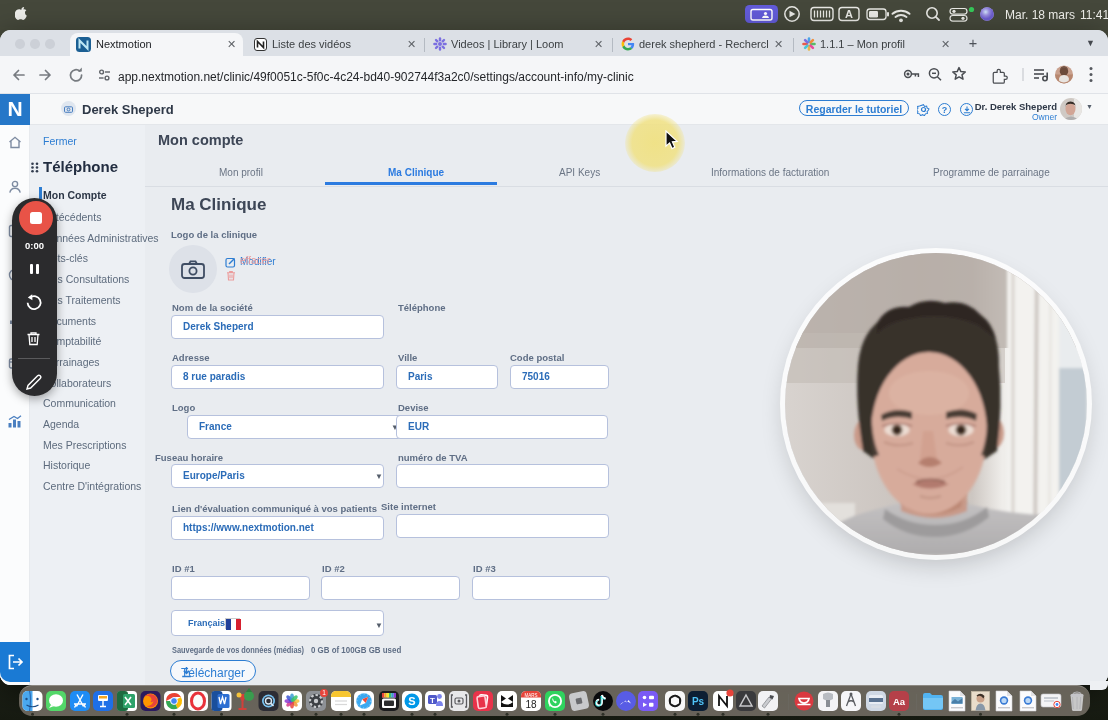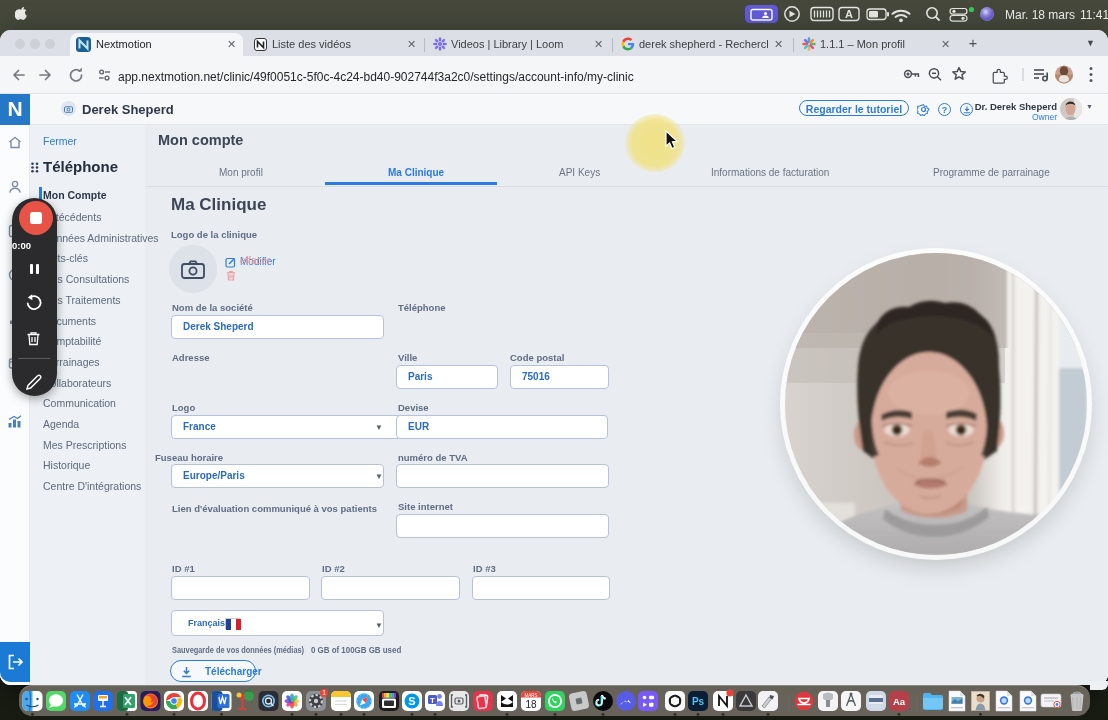--- a/index.html
+++ b/index.html
@@ -233,37 +233,39 @@
       <svg class="abs" style="left:81px;top:145px" width="10" height="11" viewBox="0 0 10 11">
           <path d="M1 2.8h8M3.7 2.8V1.6h2.6v1.2M2 2.8l.5 7.2h5L8 2.8M4 4.6v3.6M6 4.6v3.6" fill="none" stroke="#ec9b9b" stroke-width="1.1"></path>
         </svg>
       <div class="abs" style="left:95px;top:130px;font-size:10px;color:#ec9b9b">effacer</div>
 
       <div class="lbl" style="left:27px;top:177px">Nom de la société</div>
       <div class="inp" style="left:26px;top:190px;width:213px">Derek Sheperd</div>
       <div class="lbl" style="left:253px;top:177px">Téléphone</div>
 
       <div class="lbl" style="left:27px;top:227px">Adresse</div>
+      <div class="inp" style="left:26px;top:240px;width:213px">8 rue paradis</div>
       <div class="lbl" style="left:253px;top:227px">Ville</div>
       <div class="inp" style="left:251px;top:240px;width:102px">Paris</div>
       <div class="lbl" style="left:365px;top:227px">Code postal</div>
       <div class="inp" style="left:365px;top:240px;width:99px">75016</div>
 
       <div class="lbl" style="left:27px;top:277px">Logo</div>
-      <div class="inp" style="left:26px;top:290px;width:246px">France<span class="caret" style="left:203px;top:1px;position:absolute">▼</span></div>
+      <div class="inp" style="left:42px;top:290px;width:246px">France<span class="caret" style="left:203px;top:1px;position:absolute">▼</span></div>
       <div class="lbl" style="left:253px;top:277px">Devise</div>
       <div class="inp" style="left:251px;top:290px;width:212px">EUR</div>
 
       <div class="lbl" style="left:10px;top:327px">Fuseau horaire</div>
       <div class="inp" style="left:26px;top:339px;width:213px">Europe/Paris<span class="caret" style="left:203px;top:1px;position:absolute">▼</span></div>
       <div class="lbl" style="left:253px;top:327px">numéro de TVA</div>
       <div class="inp" style="left:251px;top:339px;width:213px"></div>
 
       <div class="lbl" style="left:27px;top:378px">Lien d'évaluation communiqué à vos patients</div>
-      <div class="lbl" style="left:253px;top:376px">Site internet</div>
+      <div class="inp" style="left:26px;top:391px;width:213px">https://www.nextmotion.net</div>
+      <div class="lbl" style="left:236px;top:376px">Site internet</div>
       <div class="inp" style="left:251px;top:389px;width:213px"></div>
 
       <div class="lbl" style="left:27px;top:438px">ID #1</div>
       <div class="inp" style="left:26px;top:451px;width:139px"></div>
       <div class="lbl" style="left:177px;top:438px">ID #2</div>
       <div class="inp" style="left:176px;top:451px;width:139px"></div>
       <div class="lbl" style="left:328px;top:438px">ID #3</div>
       <div class="inp" style="left:327px;top:451px;width:138px"></div>
 
       <div class="inp" style="left:26px;top:485px;width:213px;height:26px;line-height:25px;padding-left:16px;font-size:9px">Français
@@ -272,21 +274,21 @@
             <span class="abs" style="left:5px;top:0;width:5px;height:11px;background:#fff"></span>
             <span class="abs" style="left:10px;top:0;width:5px;height:11px;background:#d6202f"></span>
           </span>
         <span class="caret" style="left:203px;top:2px;position:absolute">▼</span></div>
       <div class="lbl" style="left:27px;top:520px;font-size:9px;transform:scaleX(.82);transform-origin:left">Sauvegarde de vos données (médias)</div>
       <div class="abs" style="left:166px;top:520px;font-size:9px;font-weight:bold;color:#5f6e85;transform:scaleX(.88);transform-origin:left">0 GB of 100GB GB used</div>
       <div class="abs" style="left:25px;top:535px;width:86px;height:22px;border:1.4px solid #2d7dd2;border-radius:12px;background:#f6f8fb">
         <svg class="abs" style="left:10px;top:4.5px" width="11" height="12" viewBox="0 0 11 12">
             <path d="M5.5 1v6.2M2.8 4.7l2.7 2.7 2.7-2.7M1.2 10.6h8.6" fill="none" stroke="#2d7dd2" stroke-width="1.5"></path>
           </svg>
-        <span class="abs" style="left:34px;top:4.5px;font-size:10px;font-weight:bold;color:#2d7dd2">Télécharger</span>
+        <span class="abs" style="left:10px;top:4.5px;font-size:12px;font-weight:normal;color:#2d7dd2">Télécharger</span>
       </div>
     </div>
     <div id="sidemenu">
       <div class="abs" style="left:13px;top:10px;font-size:10.5px;color:#2d7dd2">Fermer</div>
       <svg class="abs" style="left:-4px;top:37px" width="13" height="11" viewBox="0 0 13 11">
           <g fill="#323c4e">
             <circle cx="2" cy="1.8" r="1.3"></circle>
             <circle cx="6.5" cy="1.8" r="1.3"></circle>
             <circle cx="11" cy="1.8" r="1.3"></circle>
             <circle cx="2" cy="5.5" r="1.3"></circle>
@@ -580,21 +582,21 @@
       <circle cx="880.0" cy="28.2" r="1.5" fill="#2e3028"></circle>
       <circle cx="961.5" cy="28.2" r="1.5" fill="#2e3028"></circle>
       <line x1="769.5" y1="8" x2="769.5" y2="24" stroke="#6a675f" stroke-width="1"></line>
       <line x1="897.5" y1="8" x2="897.5" y2="24" stroke="#6a675f" stroke-width="1"></line>
     </svg>
   </div>
 <div id="hl"></div>
 <div id="recpill">
   <div class="abs" style="left:6.5px;top:3.3px;width:34px;height:34px;border-radius:50%;background:#e85347"></div>
   <div class="abs" style="left:17.5px;top:14.3px;width:12px;height:12px;border-radius:2.5px;background:#fff"></div>
-  <div class="abs" style="left:0;top:42px;width:45px;font-size:9.5px;font-weight:bold;color:#fff">0:00</div>
+  <div class="abs" style="left:0;top:42px;width:45px;text-align:center;font-size:9.5px;font-weight:bold;color:#fff">0:00</div>
   <div class="abs" style="left:18px;top:66px;width:3.2px;height:9.5px;background:#fff;border-radius:1px"></div>
   <div class="abs" style="left:24px;top:66px;width:3.2px;height:9.5px;background:#fff;border-radius:1px"></div>
   <svg class="abs" style="left:13px;top:96px" width="18" height="18" viewBox="0 0 18 18">
       <path d="M5.2 3.4A6.5 6.5 0 1 1 2.6 8.8" fill="none" stroke="#fff" stroke-width="1.8"></path>
       <path d="M7.2 0.2L2.8 3.5l4.6 2.8z" fill="#fff"></path>
     </svg>
   <svg class="abs" style="left:14px;top:133px" width="15" height="15" viewBox="0 0 15 15">
       <path d="M1.5 3.5h12M5 3.5V1.8h5v1.7M3 3.5l.8 10h7.4l.8-10M6 6v5M9 6v5" fill="none" stroke="#fff" stroke-width="1.3"></path>
     </svg>
   <div class="abs" style="left:6px;top:160px;width:32px;height:1px;background:#5a5a5c"></div>

